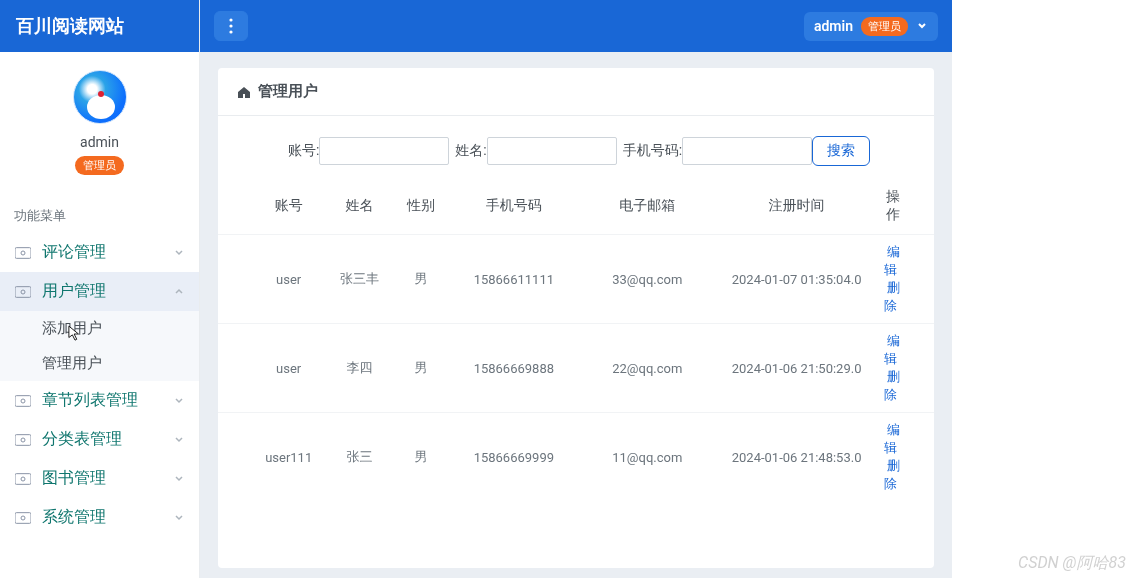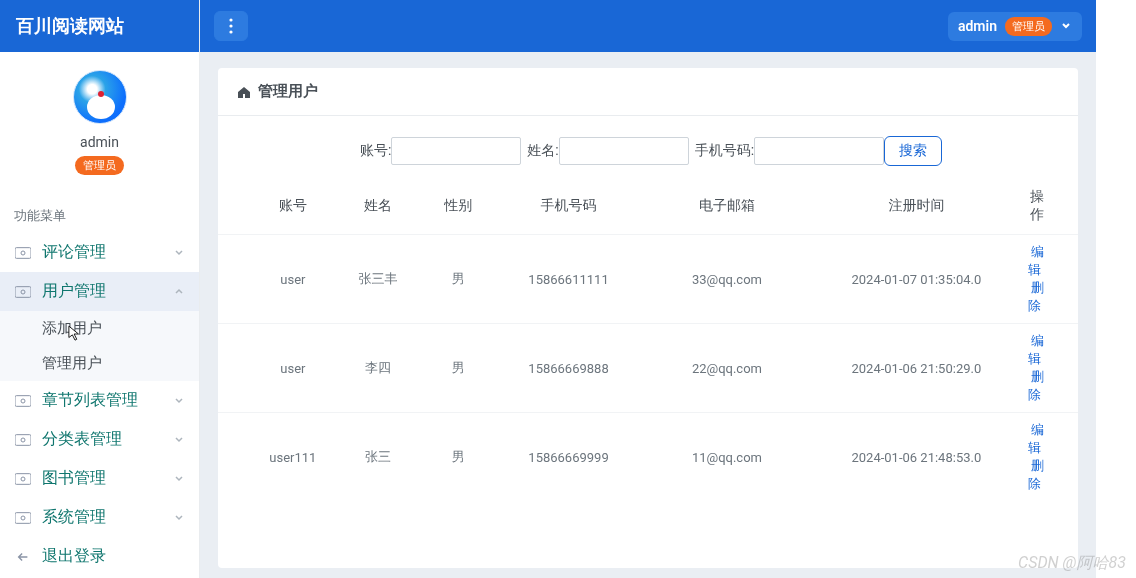--- a/index.html
+++ b/index.html
@@ -1,18 +1,18 @@
 <!DOCTYPE html>
 <html><head>
   <meta charset="utf-8">
   <style>
     * { margin: 0; padding: 0; box-sizing: border-box; }
     body { font-family: -apple-system, BlinkMacSystemFont, "Segoe UI", Roboto, "Helvetica Neue", Arial, sans-serif; font-size: 14px; color: #6c757d; background: #fff; }
     
-    .layout { display: flex; width: 1096px; height: 578px; overflow: hidden; }
+    .layout { display: flex; width: 952px; height: 578px; overflow: hidden; }
     
     
     .sidebar { width: 200px; background: #fff; display: flex; flex-direction: column; border-right: 1px solid #e9ecef; }
     .brand { background: #1967d6; color: #fff; font-size: 18px; font-weight: bold; padding: 14px 16px; height: 52px; display: flex; align-items: center; }
     .profile { display: flex; flex-direction: column; align-items: center; padding: 18px 0 14px; }
     .avatar { width: 54px; height: 54px; border-radius: 50%; background: radial-gradient(circle at 35% 35%, #fff 10%, #2ba3e8 28%, #0d6efd 70%); border: 1px solid #d0e4fb; position: relative; overflow: hidden; }
     .avatar::before, .avatar::after { content: ""; position: absolute; background: #fff; border-radius: 50%; }
     .avatar::before { width: 28px; height: 24px; left: 13px; top: 24px; }
     .avatar::after { width: 6px; height: 6px; background: #d23; left: 24px; top: 20px; }
     .profile-name { margin-top: 10px; color: #495057; font-size: 14px; }
@@ -155,28 +155,20 @@
         <span class="menu-icon">
               <svg viewBox="0 0 24 16">
                 <rect x="0" y="0" width="24" height="16" rx="2" fill="none" stroke="currentColor" stroke-width="1.5"></rect>
                 <circle cx="12" cy="8" r="3" fill="none" stroke="currentColor" stroke-width="1.5"></circle>
               </svg>
             </span>
         <span>系统管理</span>
         <span class="chevron"><svg viewBox="0 0 12 12">
                 <path d="M3 5l3 3 3-3" fill="none" stroke="currentColor" stroke-width="1.5"></path>
               </svg></span>
-      </li>
-      <li class="menu-item">
-        <span class="menu-icon">
-              <svg viewBox="0 0 16 16">
-                <path d="M13 8H3M7 4L3 8l4 4" fill="none" stroke="currentColor" stroke-width="1.6"></path>
-              </svg>
-            </span>
-        <span>退出登录</span>
       </li>
     </ul>
   </aside>
 
   <div class="main">
     <div class="topbar">
       <button class="menu-toggle">
         <svg viewBox="0 0 4 16">
               <circle cx="2" cy="2" r="1.6"></circle>
               <circle cx="2" cy="8" r="1.6"></circle>

